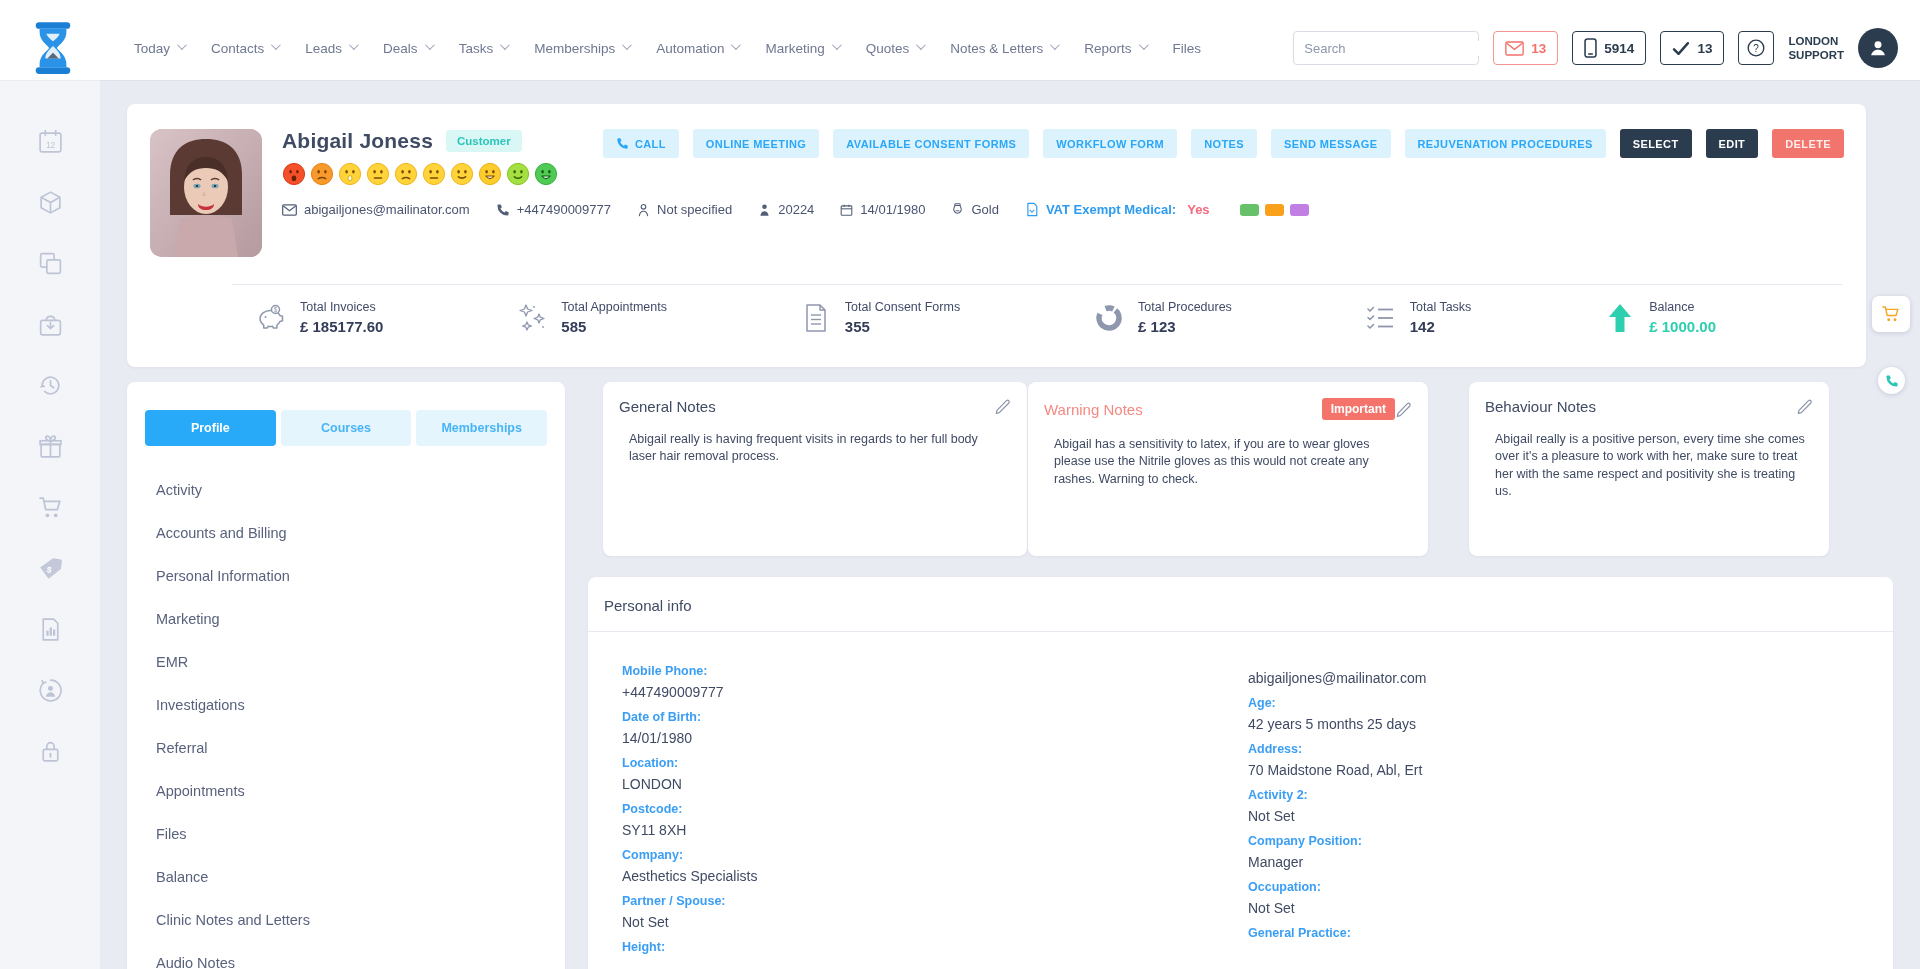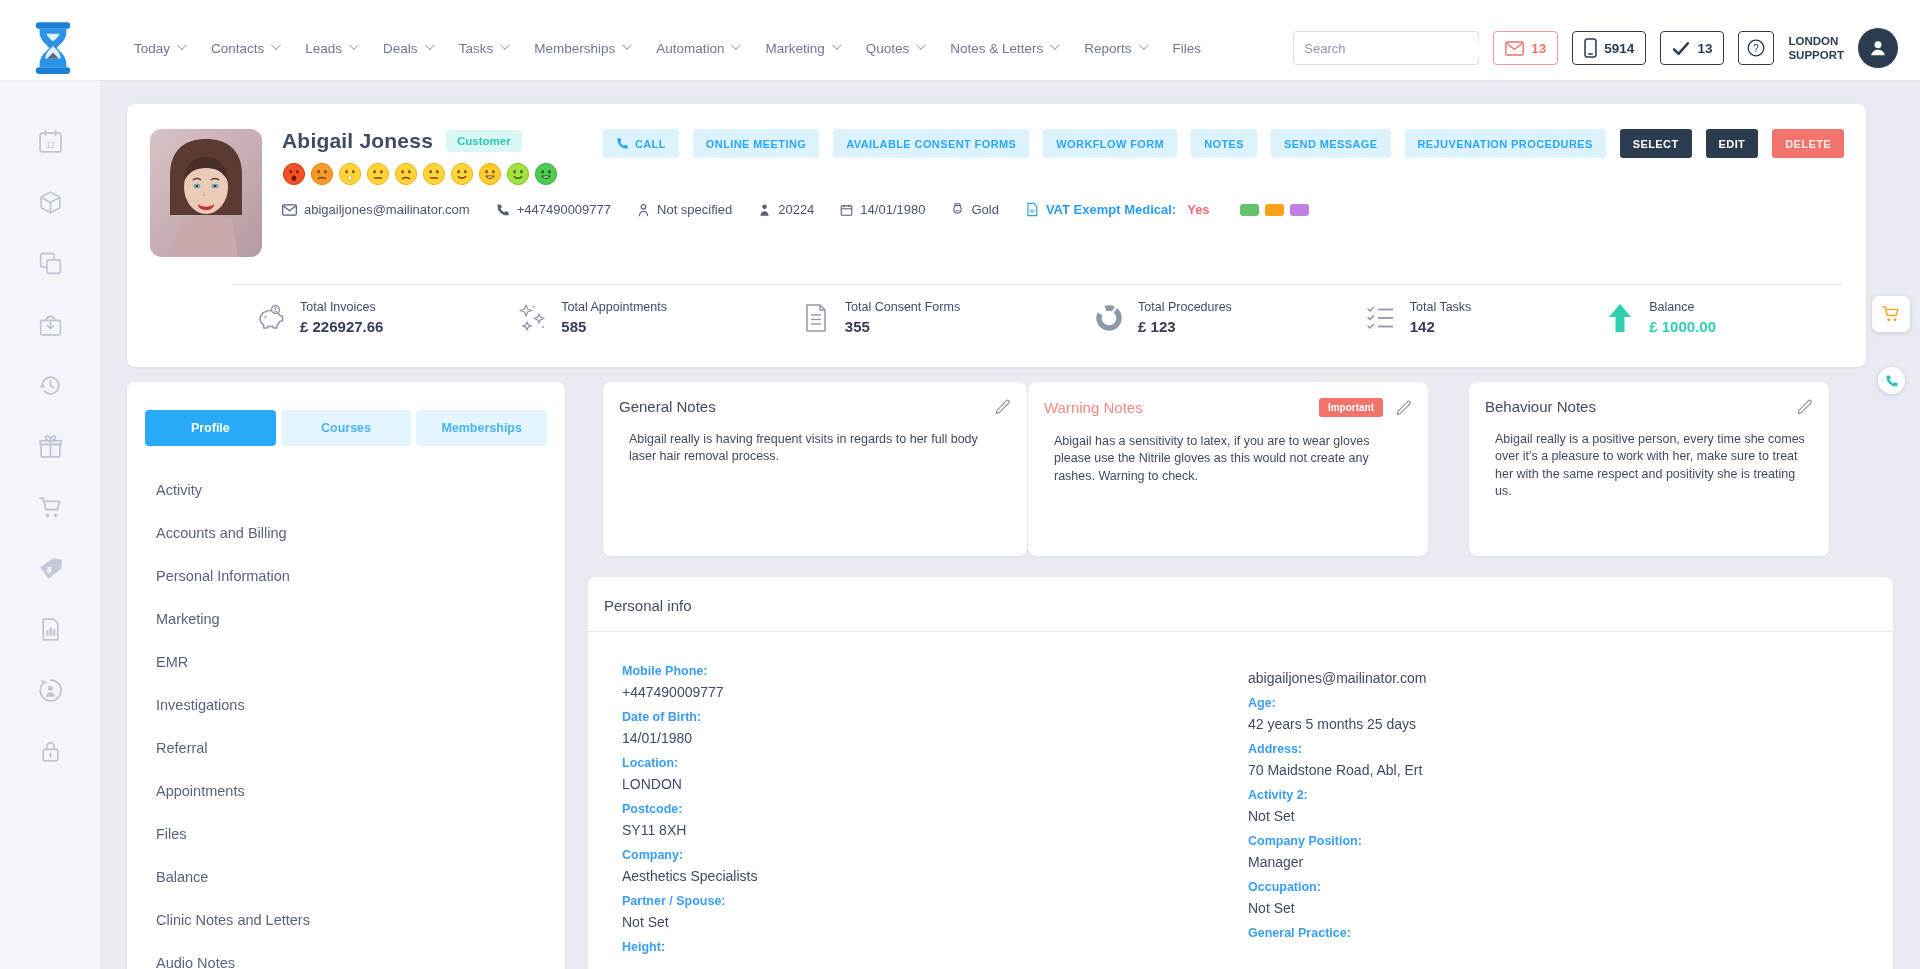--- a/index.html
+++ b/index.html
@@ -79,22 +79,22 @@
   .tab.active { background:#29aaf8; color:#fff; }
   .side-menu { margin:26px 0 0 11px; }
   .side-menu-item { font-size:14.5px; color:#59627d; padding:10px 0 10px 0; margin-bottom:7px; cursor:pointer; }
 
   
   .note-card { top:302px; height:174px; padding:16px 16px 0 16px; }
   .note-head { display:flex; align-items:center; }
   .note-title { font-size:15px; color:#3f4a63; }
   .note-title.warn { color:#f48982; }
   .note-head .spacer { flex:1; }
-  .imp-badge { background:#f4736b; color:#fff; font-size:10px; font-weight:bold;
-               padding:4px 9px; border-radius:3px; margin-right:12px; }
+  .imp-badge { background:#f4736b; color:#fff; font-size:12px; font-weight:bold;
+               padding:4px 9px; border-radius:3px; margin-right:0; }
   .pencil { width:17px; height:17px; cursor:pointer; }
   .note-body { margin:16px 0 0 10px; font-size:12.5px; line-height:1.38; color:#3f4a63; padding-right:6px; }
 
   
   .pi-card { left:488px; top:497px; width:1305px; height:620px; }
   .pi-title { font-size:15px; color:#3f4a63; padding:20px 0 0 16px; }
   .pi-divider { border-top:1px solid #e7e9f0; margin-top:17px; }
   .pi-cols { display:flex; padding:32px 0 0 34px; }
   .pi-col { width:626px; }
   .pi-field { margin-bottom:9px; }
@@ -463,21 +463,21 @@
     <div class="stats-row">
       <div class="stat">
         <svg class="stat-icon" viewBox="0 0 32 32">
           <path d="M5 17c0-5 4.5-8.5 10.5-8.5 4.5 0 8 2 9.4 5l2.6.8v4.4l-2.6.8c-.6 1.5-1.6 2.7-3 3.6V26h-3.6l-.7-1.7a13 13 0 0 1-4.6 0L12.3 26H8.7v-3a8.3 8.3 0 0 1-3.7-6z" fill="none" stroke="#8e97ad" stroke-width="1.5" stroke-linejoin="round"></path>
           <circle cx="20.5" cy="7.5" r="4" fill="#fff" stroke="#8e97ad" stroke-width="1.5"></circle>
           <text x="20.5" y="10.3" text-anchor="middle" font-size="6.5" fill="#8e97ad" font-family="Liberation Sans, sans-serif">$</text>
           <circle cx="10.5" cy="15" r="1" fill="#8e97ad"></circle>
         </svg>
         <div>
             <div class="stat-label">Total Invoices</div>
-            <div class="stat-value">£ 226927.66</div>
+            <div class="stat-value">£ 185177.60</div>
           </div>
       </div>
       <div class="stat">
         <svg class="stat-icon" viewBox="0 0 32 32">
           <path d="M10 3l1.6 4L16 8.5l-4.4 1.5L10 14l-1.6-4L4 8.5 8.4 7z" fill="none" stroke="#8e97ad" stroke-width="1.3" stroke-linejoin="round"></path>
           <path d="M23 12l1.3 3.2 3.7 1.3-3.7 1.3L23 21l-1.3-3.2-3.7-1.3 3.7-1.3z" fill="none" stroke="#8e97ad" stroke-width="1.3" stroke-linejoin="round"></path>
           <path d="M11 20l1.2 2.8 3.3 1.2-3.3 1.2L11 28l-1.2-2.8-3.3-1.2 3.3-1.2z" fill="none" stroke="#8e97ad" stroke-width="1.3" stroke-linejoin="round"></path>
           <circle cx="18" cy="5" r=".9" fill="#8e97ad"></circle>
             <circle cx="27" cy="25" r=".9" fill="#8e97ad"></circle>
         </svg>

